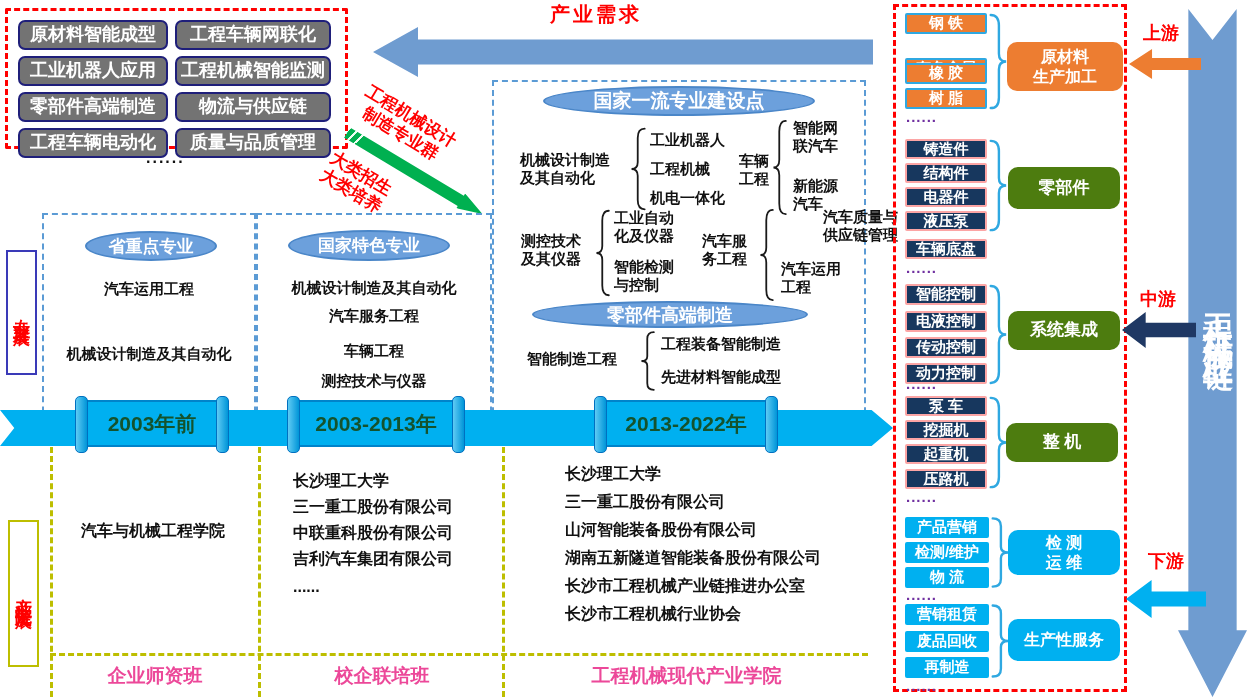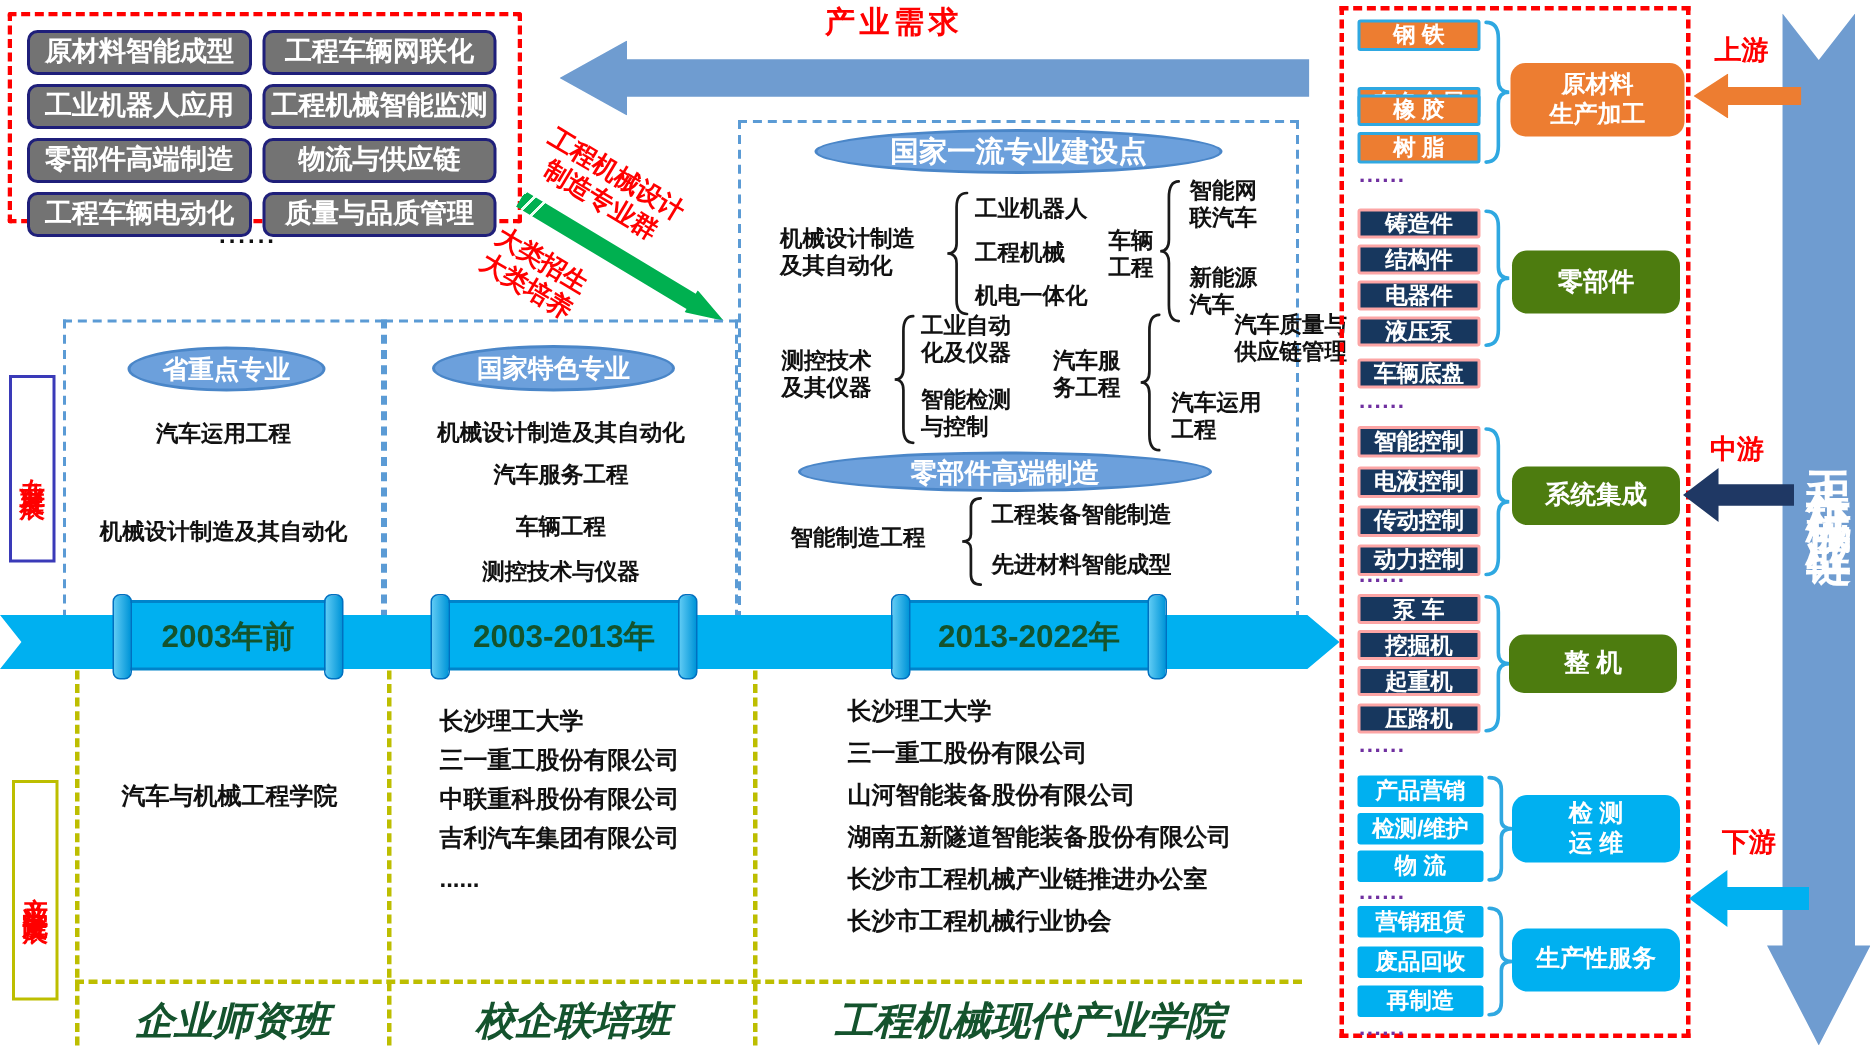--- a/index.html
+++ b/index.html
@@ -32,21 +32,21 @@
   .brace{overflow:visible;}
   
   .band{background:#00B0F0;clip-path:polygon(0 0,97.6% 0,100% 50%,97.6% 100%,0 100%,1.6% 50%);}
   .ban{background:#00B0F0;border:2px solid #0083CA;border-radius:4px;color:#14532d;
        display:flex;align-items:center;justify-content:center;font-size:21px;box-sizing:border-box;}
   .roll{position:absolute;top:-6px;width:11px;height:55px;background:linear-gradient(90deg,#5fcbf4,#0095D8);
         border:1px solid #0070C0;border-radius:5px;}
   
   .olvV{border-left:3px dashed #BDBE00;width:0;}
   .olvH{border-top:3px dashed #BDBE00;height:0;}
-  .footerLbl{color:#14532d;font-size:26px;text-align:center;font-style:italic;}
+  .footerLbl{color:#ec4899;font-size:19px;text-align:center;}
   .orgline{font-size:16px;}
   
   .vlab{display:flex;align-items:center;justify-content:center;color:#FF0000;font-size:17px;
         writing-mode:vertical-rl;text-orientation:upright;letter-spacing:3px;box-sizing:border-box;background:#fff;}
   
   .chainbox{border:3px dashed #FF0000;box-sizing:border-box;}
   .it{color:#fff;font-size:15px;display:flex;align-items:center;justify-content:center;
       box-sizing:border-box;border-radius:2px;}
   .itA{background:#ED7D31;border:2px solid #2FA8E1;}
   .itN{background:#17375E;border:2px solid #fca5a5;}

